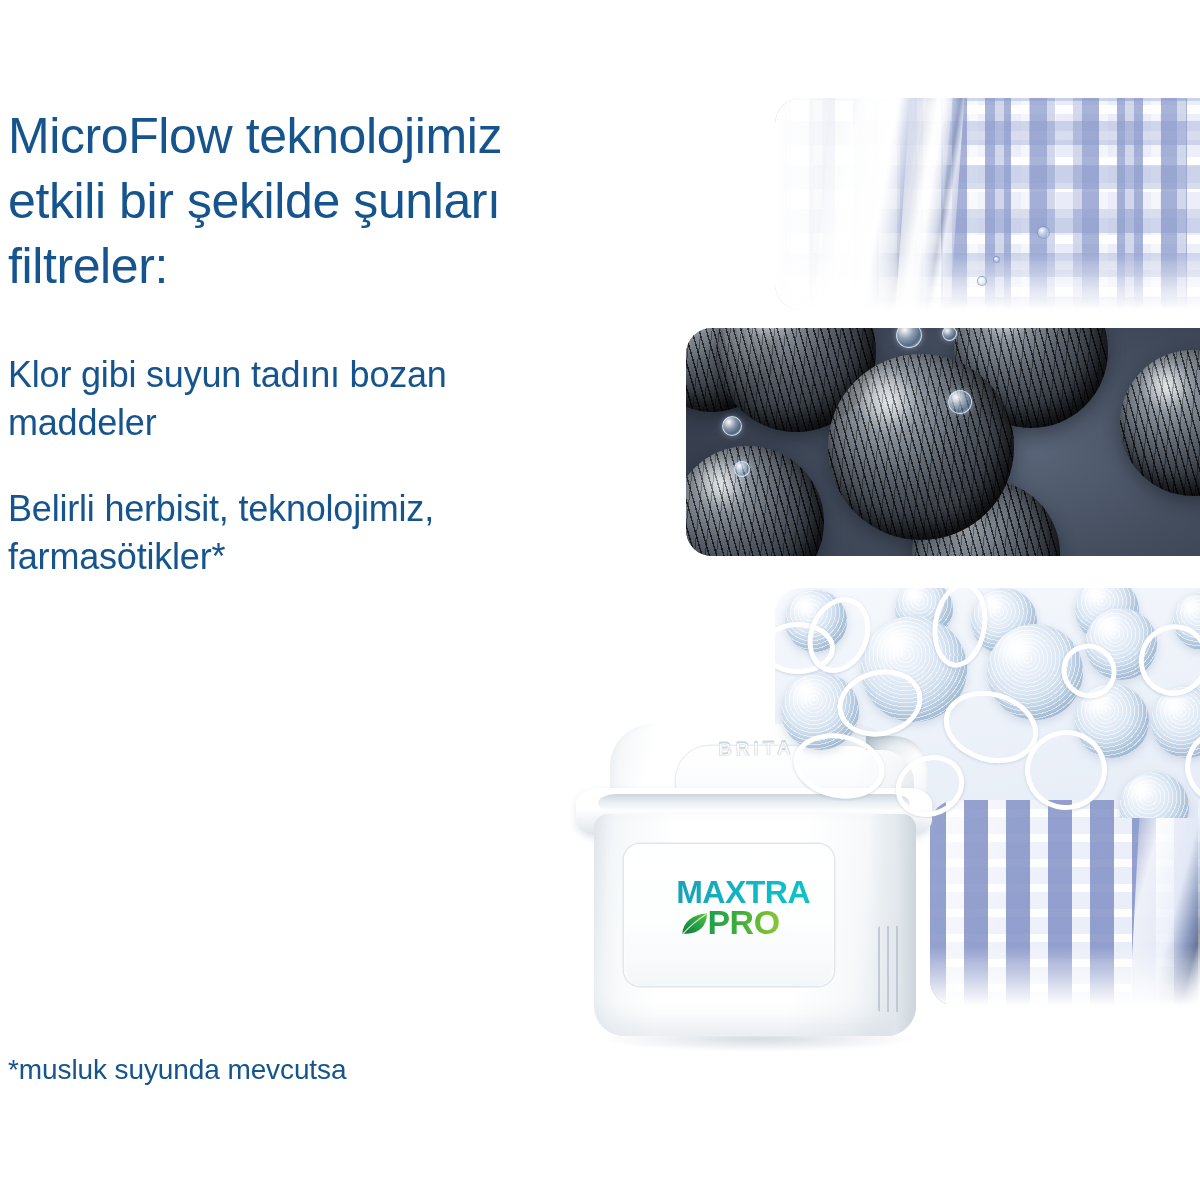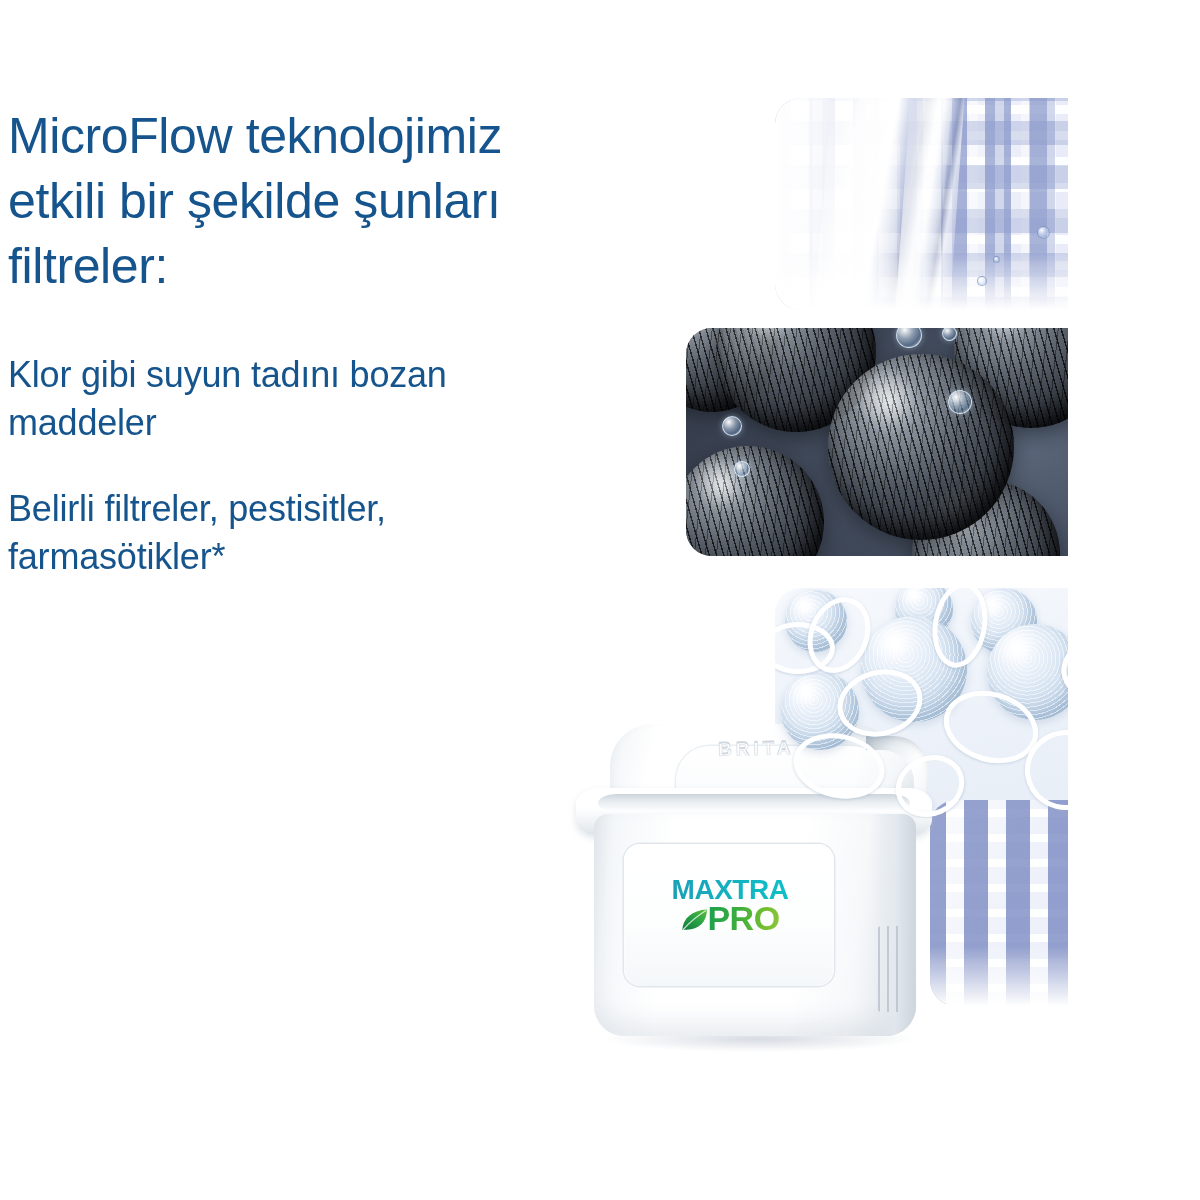--- a/index.html
+++ b/index.html
@@ -4,21 +4,21 @@
 <style>
   * { box-sizing: border-box; margin: 0; padding: 0; }
   html, body {
     width: 1200px; height: 1200px;
     background: #ffffff;
     font-family: "Liberation Sans", sans-serif;
     overflow: hidden;
   }
   #stage {
     position: relative;
-    width: 1068px; height: 1200px;
+    width: 1200px; height: 1200px;
     background: #fff;
     overflow: hidden;
   }
 
   
   .text-col {
     position: absolute;
     left: 8px; top: 104px;
     width: 720px;
   }
@@ -314,28 +314,29 @@
   }
 
   
   .logo {
     position: absolute;
     left: 84px; top: 160px;
     width: 160px;
     text-align: center;
   }
   .logo-maxtra {
-    font-size: 28px;
+    font-size: 32px;
     font-weight: 700;
     letter-spacing: -0.5px;
     line-height: 1;
     background: linear-gradient(92deg, #1e9ab0 0%, #17a9bd 35%, #10b8c4 65%, #0fc3c8 100%);
     -webkit-background-clip: text;
     background-clip: text;
     color: transparent;
+    text-align: right;
   }
   .logo-row2 {
     display: flex; align-items: center; justify-content: center;
     margin-top: -3px;
   }
   .leaf {
     width: 30px; height: 24px;
     margin-right: -3px; margin-top: 4px;
     flex: 0 0 auto;
   }
@@ -356,25 +357,26 @@
 <div id="stage">
 
   <div class="text-col">
     <div class="headline">MicroFlow teknolojimiz
 etkili bir şekilde şunları
 filtreler:</div>
 
     <div class="bullets">
       <div class="bullet">Klor gibi suyun tadını bozan
 maddeler</div>
-      <div class="bullet">Belirli filtreler, pestisitler,
+      <div class="bullet">Belirli herbisit, teknolojimiz,
 farmasötikler*</div>
     </div>
   </div>
 
+  <div class="footnote">*musluk suyunda mevcutsa</div>
 
   <div class="panel" id="panel-mesh-top">
     <div class="weave"></div>
     <div class="weave offsetB"></div>
     <div class="water-streak" style="left:48px; transform:rotate(5deg);"></div>
     <div class="water-streak" style="left:128px; width:54px; transform:rotate(4deg); opacity:.75;"></div>
     <div class="fade-left"></div>
     <div class="fade-bottom"></div>
     <div class="bubble" style="left:262px; top:128px; width:13px; height:13px;"></div>
     <div class="bubble" style="left:218px; top:158px; width:7px; height:7px;"></div>

